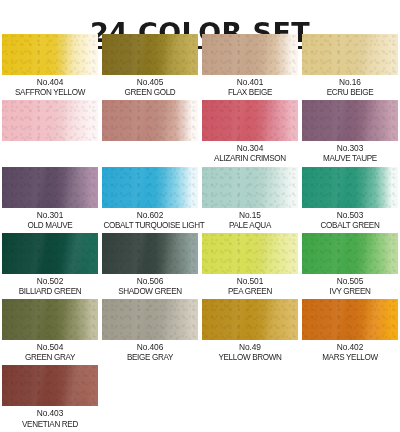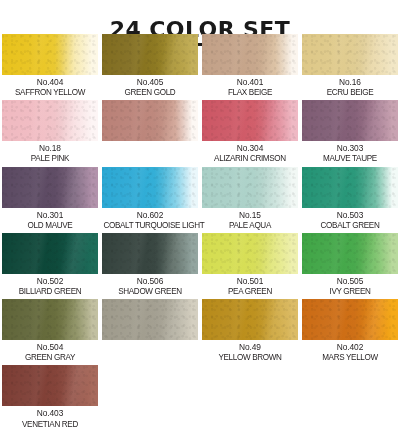--- a/index.html
+++ b/index.html
@@ -29,21 +29,21 @@
     width: 400px;
     height: 34px;
     display: flex;
     align-items: flex-start;
     justify-content: center;
     box-sizing: border-box;
     padding-top: 3px;
   }
   .title {
     font-family: "DejaVu Sans", sans-serif;
-    font-size: 22px;
+    font-size: 27px;
     font-weight: bold;
     letter-spacing: 0.4px;
     line-height: 24px;
     color: #1a1a1a;
     border-bottom: 3px solid #1a1a1a;
     padding: 0 2px 1px 2px;
     white-space: nowrap;
   }
 
   
@@ -172,24 +172,20 @@
         <div class="labels">
           <span class="code">No.16</span>
           <span class="name">ECRU BEIGE</span>
         </div>
       </div>
       <div class="cell">
         <div class="swatch" style="background: linear-gradient(90deg, rgb(240, 185, 192) 0%, rgb(240, 185, 192) 28%, rgb(243, 198, 203) 55%, rgb(249, 224, 226) 76%, rgb(253, 245, 245) 94%, rgb(253, 245, 245) 100%);">
           <div class="streak"></div>
           <div class="grain"></div>
         </div>
-        <div class="labels">
-          <span class="code">No.18</span>
-          <span class="name">PALE PINK</span>
-        </div>
       </div>
       <div class="cell">
         <div class="swatch" style="background: linear-gradient(90deg, rgb(185, 128, 118) 0%, rgb(185, 128, 118) 28%, rgb(191, 138, 127) 55%, rgb(207, 161, 146) 76%, rgb(253, 248, 244) 94%, rgb(253, 248, 244) 100%);">
           <div class="streak"></div>
           <div class="grain"></div>
         </div>
       </div>
       <div class="cell">
         <div class="swatch" style="background: linear-gradient(90deg, rgb(204, 85, 99) 0%, rgb(204, 85, 99) 28%, rgb(211, 96, 108) 55%, rgb(221, 129, 144) 76%, rgb(239, 185, 196) 94%, rgb(239, 185, 196) 100%);">
           <div class="streak"></div>
@@ -298,20 +294,24 @@
         <div class="labels">
           <span class="code">No.504</span>
           <span class="name">GREEN GRAY</span>
         </div>
       </div>
       <div class="cell">
         <div class="swatch" style="background: linear-gradient(90deg, rgb(158, 154, 139) 0%, rgb(158, 154, 139) 28%, rgb(165, 161, 147) 55%, rgb(180, 176, 161) 76%, rgb(212, 207, 192) 94%, rgb(212, 207, 192) 100%);">
           <div class="streak"></div>
           <div class="grain"></div>
         </div>
+        <div class="labels">
+          <span class="code">No.406</span>
+          <span class="name">BEIGE GRAY</span>
+        </div>
       </div>
       <div class="cell">
         <div class="swatch" style="background: linear-gradient(90deg, rgb(183, 138, 24) 0%, rgb(183, 138, 24) 28%, rgb(191, 147, 32) 55%, rgb(205, 166, 60) 76%, rgb(220, 188, 102) 94%, rgb(220, 188, 102) 100%);">
           <div class="streak"></div>
           <div class="grain"></div>
         </div>
         <div class="labels">
           <span class="code">No.49</span>
           <span class="name">YELLOW BROWN</span>
         </div>

